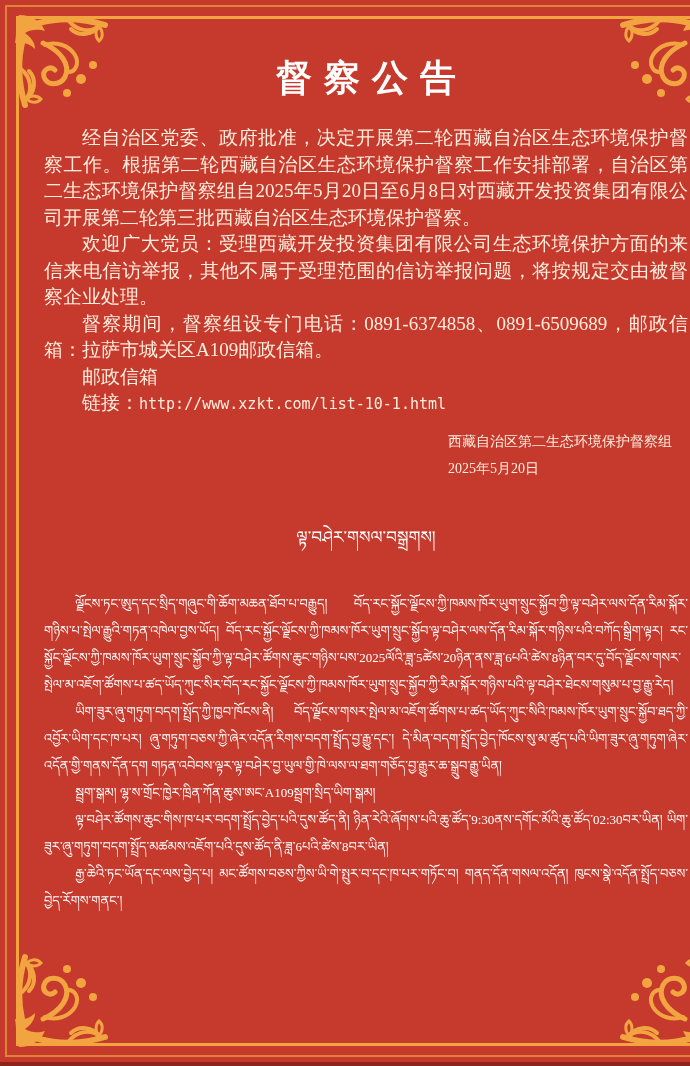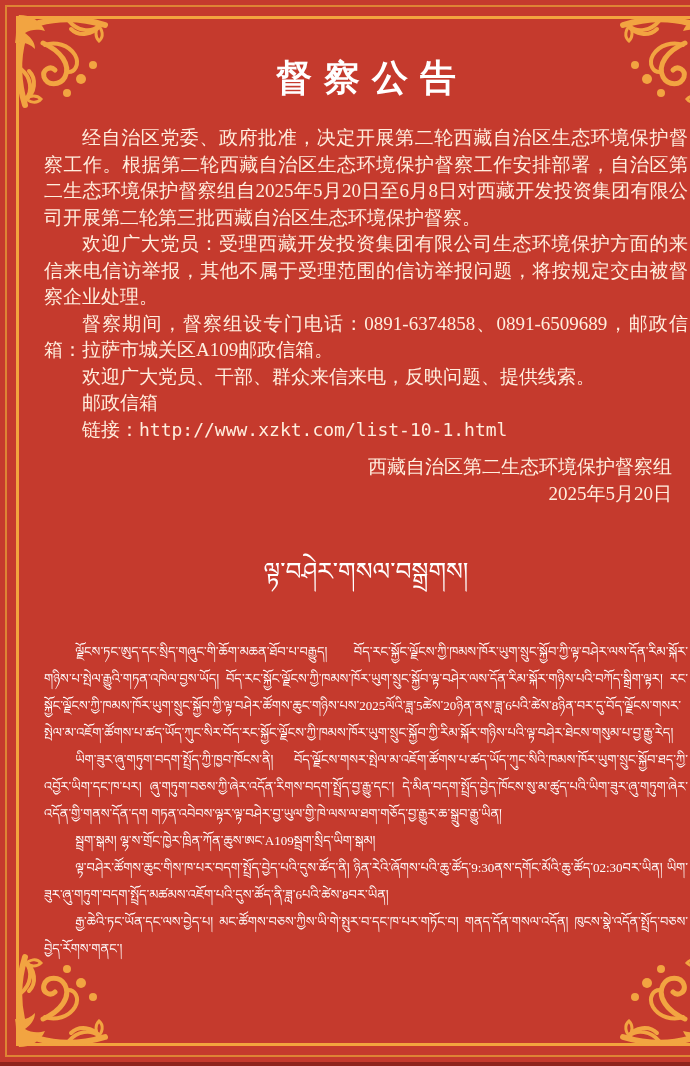--- a/index.html
+++ b/index.html
@@ -16,24 +16,24 @@
   .corner.tr{top:9px;right:9px;transform:scaleX(-1);}
   .corner.bl{bottom:9px;left:9px;transform:scaleY(-1);}
   .corner.br{bottom:9px;right:9px;transform:scale(-1,-1);}
   .content{position:absolute;left:44px;right:40px;top:40px;color:#ffeede;}
   .title{
     margin:14px 0 0 0;text-align:center;color:#ffffff;
     font-size:36px;font-weight:bold;letter-spacing:12px;text-indent:12px;
   }
   .cn-body{margin-top:22px;font-size:19px;line-height:26.5px;}
   .cn-body p{margin:0;text-indent:2em;text-align:justify;}
-  .url{font-family:"DejaVu Sans Mono","Liberation Mono",monospace;font-size:18px;letter-spacing:0;}
+  .url{font-family:"DejaVu Sans Mono","Liberation Mono",monospace;font-size:15px;letter-spacing:0;}
   .sign-block{margin-top:10px;text-align:right;padding-right:16px;}
-  .sign-inner{display:inline-block;text-align:right;font-size:19px;line-height:27px;}
-  .bo-title{margin:36px 0 0 0;text-align:center;color:#ffffff;font-size:25px;font-weight:normal;}
+  .sign-inner{display:inline-block;text-align:left;font-size:14px;line-height:27px;}
+  .bo-title{margin:36px 0 0 0;text-align:center;color:#ffffff;font-size:17px;font-weight:normal;}
   .bo-body{margin-top:24px;font-size:13px;line-height:27px;color:#ffffff;}
   .bo-body p{margin:0;text-indent:2.4em;text-align:justify;}
   svg .gold{fill:#f2a441;}
   svg .gold-s{stroke:#f2a441;fill:none;stroke-linecap:round;}
 </style>
 </head>
 <body>
 
 <svg width="0" height="0" style="position:absolute">
   <defs>
@@ -76,21 +76,20 @@
     </svg>
 
   <div class="content">
 
     <h1 class="title">督察公告</h1>
 
     <div class="cn-body">
       <p>经自治区党委、政府批准，决定开展第二轮西藏自治区生态环境保护督察工作。根据第二轮西藏自治区生态环境保护督察工作安排部署，自治区第二生态环境保护督察组自2025年5月20日至6月8日对西藏开发投资集团有限公司开展第二轮第三批西藏自治区生态环境保护督察。</p>
       <p>欢迎广大党员：受理西藏开发投资集团有限公司生态环境保护方面的来信来电信访举报，其他不属于受理范围的信访举报问题，将按规定交由被督察企业处理。</p>
       <p>督察期间，督察组设专门电话：0891-6374858、0891-6509689，邮政信箱：拉萨市城关区A109邮政信箱。</p>
-      <p>欢迎广大党员、干部、群众来信来电，反映问题、提供线索。</p>
       <p>邮政信箱</p>
       <p><span>链接：</span><span class="url">http://www.xzkt.com/list-10-1.html</span></p>
     </div>
 
     <div class="sign-block">
       <div class="sign-inner">
         <div>西藏自治区第二生态环境保护督察组</div>
         <div>2025年5月20日</div>
       </div>
     </div>

